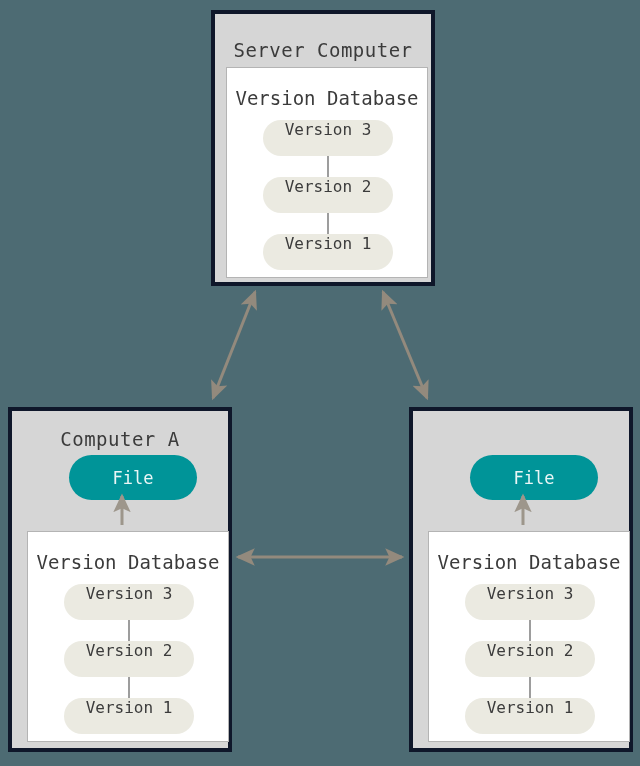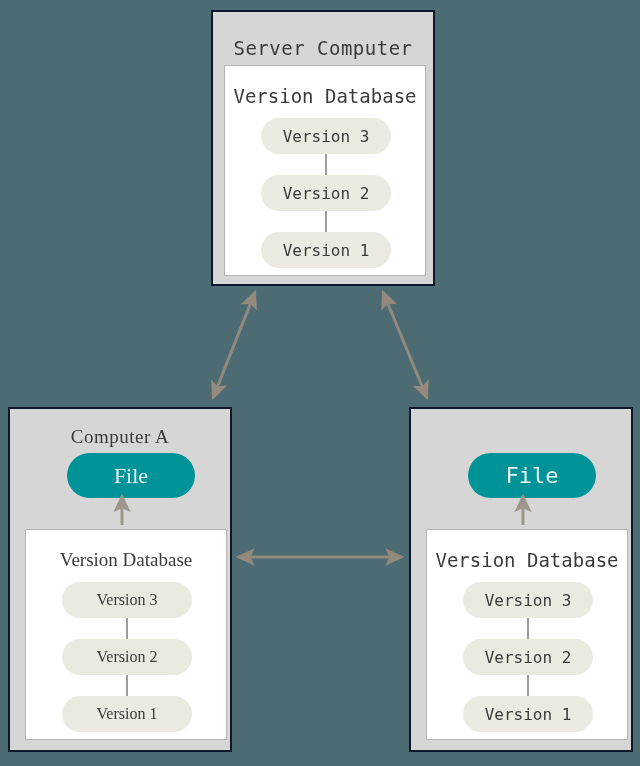--- a/index.html
+++ b/index.html
@@ -23,39 +23,39 @@
   svg.arrows {
     position: absolute;
     left: 0; top: 0;
     width: 640px;
     height: 766px;
     pointer-events: none;
   }
   .machine {
     position: absolute;
     background: #d6d6d6;
-    border: 2px solid #0f172a;
+    border: 4px solid #0f172a;
     box-sizing: border-box;
   }
   .machine-title {
     position: absolute;
     left: 0;
     width: 100%;
     text-align: center;
     color: #3b3b3b;
     font-size: 19px;
     letter-spacing: 0.5px;
     white-space: nowrap;
   }
   .file-pill {
     position: absolute;
     background: #009498;
     color: #eaf6f6;
     border-radius: 24px;
-    font-size: 22px;
+    font-size: 17px;
     display: flex;
     align-items: center;
     justify-content: center;
     box-sizing: border-box;
   }
   .db-box {
     position: absolute;
     background: #ffffff;
     border: 1px solid #b4b4b4;
     box-sizing: border-box;
@@ -69,21 +69,20 @@
     font-size: 19px;
     white-space: nowrap;
   }
   .ver-pill {
     position: absolute;
     background: #ebeae1;
     color: #3b3b3b;
     border-radius: 18px;
     font-size: 16px;
     display: flex;
-    align-items: center;
     justify-content: center;
     box-sizing: border-box;
   }
   .connector {
     position: absolute;
     width: 2px;
     background: #9d9d9d;
   }
 </style>
 </head>
@@ -106,21 +105,21 @@
         <span>Version 2</span>
       </div>
       <div class="connector" style="left:100px; top:145px; height:21px;"></div>
 
       <div class="ver-pill" style="left:36px; top:166px; width:130px; height:36px;">
         <span>Version 1</span>
       </div>
     </div>
   </div>
 
-  <div class="machine" style="left:8px; top:407px; width:224px; height:345px;font-family:Liberation Serif, serif;">
+  <div class="machine" style="left:8px; top:407px; width:224px; height:345px;">
     <div class="machine-title" style="top:17px;">Computer A</div>
 
     <div class="file-pill" style="left:57px; top:44px; width:128px; height:45px;">
       <span>File</span>
     </div>
 
     <div class="db-box" style="left:15px; top:120px; width:202px; height:211px;">
       <div class="db-title" style="top:19px;">Version Database</div>
 
       <div class="ver-pill" style="left:36px; top:52px; width:130px; height:36px;">

